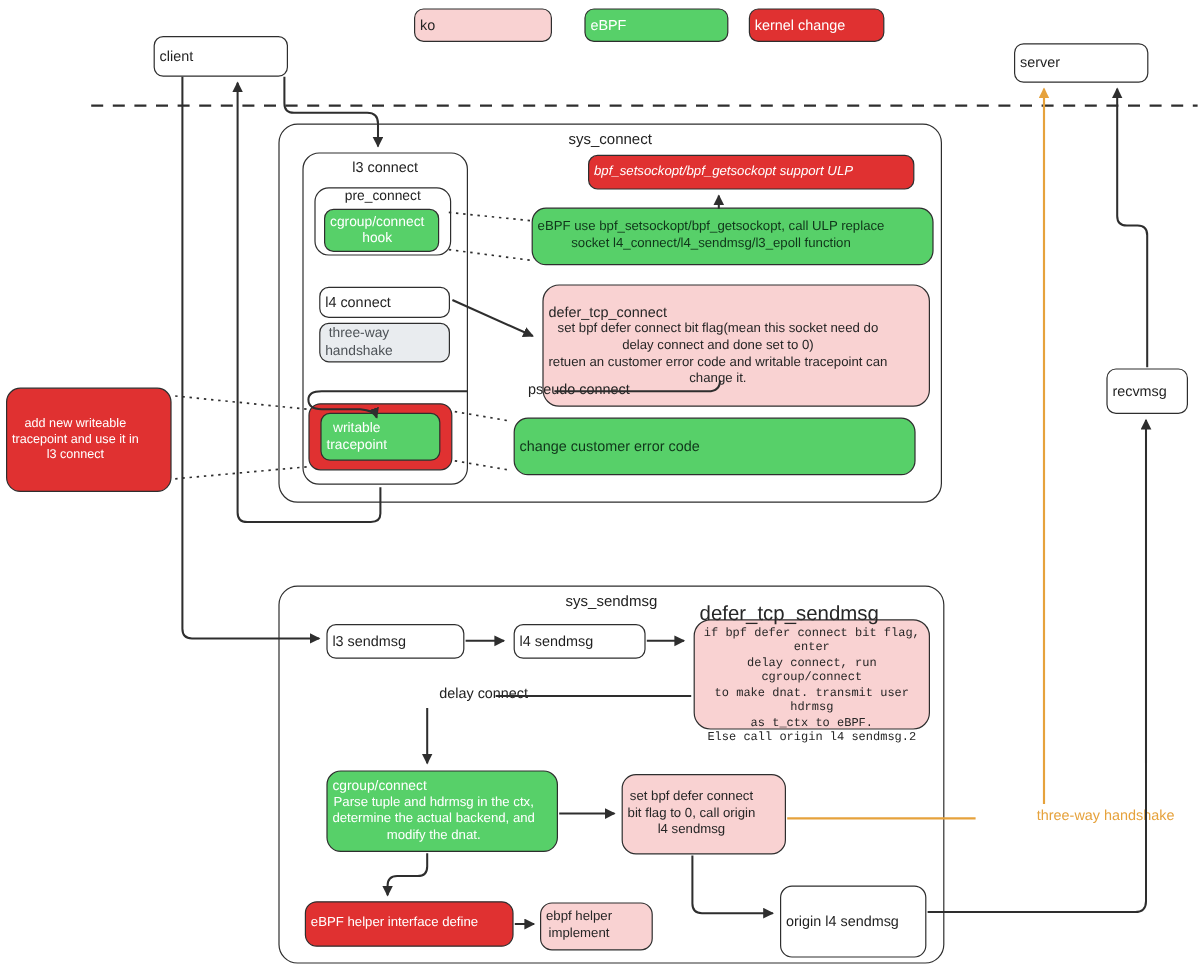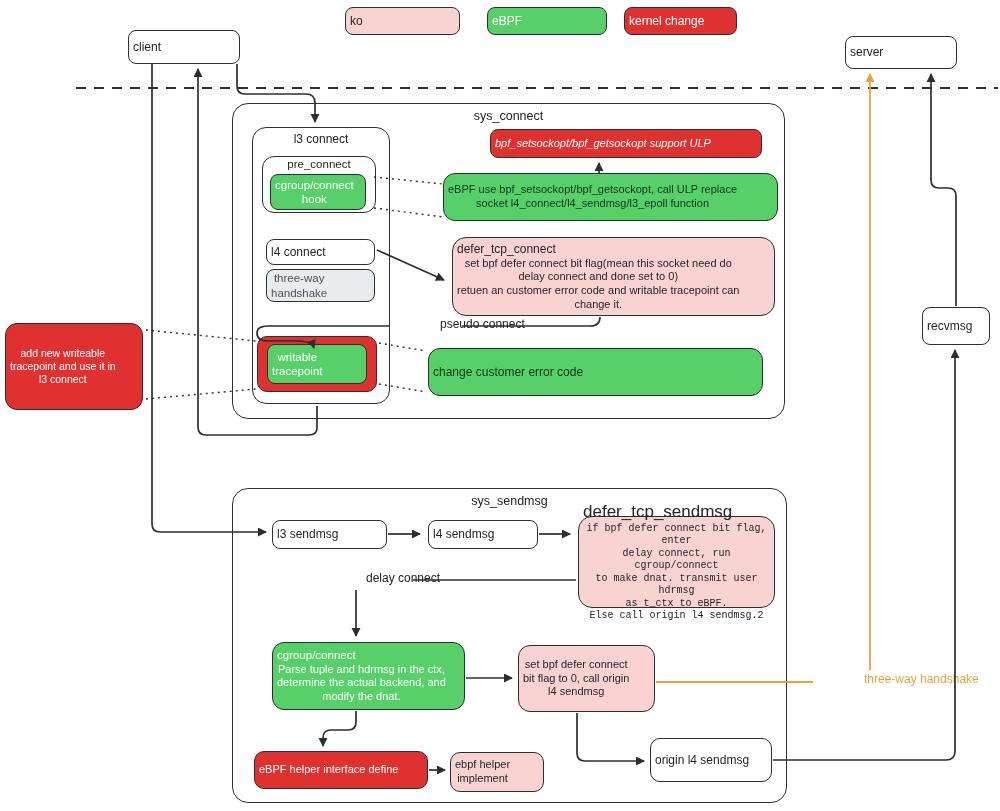--- a/index.html
+++ b/index.html
@@ -59,21 +59,21 @@
 
   <div class="box red" style="left:257px;top:336px;width:120px;height:56px;"></div>
   <div class="box green" style="left:267px;top:344px;width:100px;height:40px;border-radius:8px;font-size:11.5px;">writable
 tracepoint</div>
 
   <div class="box red italic" style="left:490px;top:129px;width:272px;height:29px;border-radius:8px;font-size:11px;">bpf_setsockopt/bpf_getsockopt support ULP</div>
 
   <div class="box green-dk" style="left:443px;top:173px;width:335px;height:48px;border-radius:12px;font-size:11px;">eBPF use bpf_setsockopt/bpf_getsockopt, call ULP replace
 socket l4_connect/l4_sendmsg/l3_epoll function</div>
 
-  <div class="box pink" style="left:452px;top:237px;width:323px;height:79px;border-radius:14px;">
+  <div class="box pink" style="left:452px;top:237px;width:323px;height:102px;border-radius:14px;">
     <div class="box-title">defer_tcp_connect</div>
     <div class="box-body">set bpf defer connect bit flag(mean this socket need do
 delay connect and done set to 0)
 retuen an customer error code and writable tracepoint can
 change it.</div>
   </div>
 
   <div class="box green-dk" style="left:428px;top:348px;width:335px;height:48px;border-radius:12px;">change customer error code</div>
 
   <div class="box red body10" style="left:5px;top:323px;width:138px;height:87px;border-radius:12px;">add new writeable
@@ -102,21 +102,21 @@
 modify the dnat.</div>
   </div>
 
   <div class="box pink" style="left:518px;top:645px;width:137px;height:67px;border-radius:12px;font-size:11px;">set bpf defer connect
 bit flag to 0, call origin
 l4 sendmsg</div>
 
   <div class="box red" style="left:254px;top:751px;width:174px;height:38px;font-size:11px;">eBPF helper interface define</div>
   <div class="box pink" style="left:450px;top:752px;width:94px;height:40px;font-size:11px;">ebpf helper
 implement</div>
-  <div class="box white" style="left:650px;top:738px;width:122px;height:44px;">origin l4 sendmsg</div>
+  <div class="box white" style="left:650px;top:738px;width:122px;height:60px;">origin l4 sendmsg</div>
 
   <div class="lbl" style="left:392px;top:317px;">pseudo connect</div>
   <div class="lbl" style="left:318px;top:571px;">delay connect</div>
   <div class="lbl lbl-orange" style="left:816px;top:672px;">three-way handshake</div>
 
   <svg class="wires" width="1000" height="811" viewBox="0 0 1000 811">
     <defs>
       <marker id="ab" markerWidth="10" markerHeight="10" refX="8" refY="4.5" orient="auto" markerUnits="userSpaceOnUse">
         <path d="M0,0 L9,4.5 L0,9 z" fill="#2e2e2e"></path>
       </marker>

